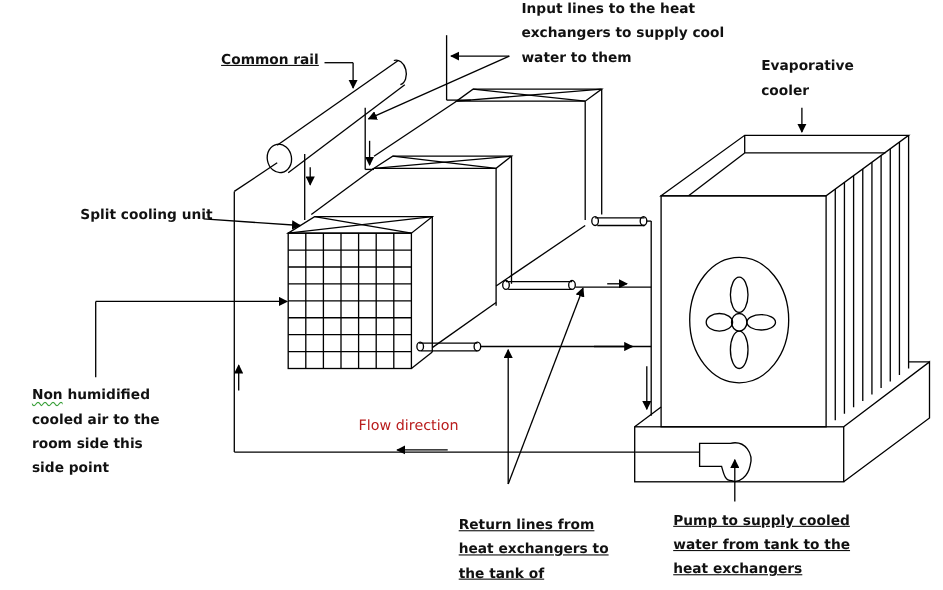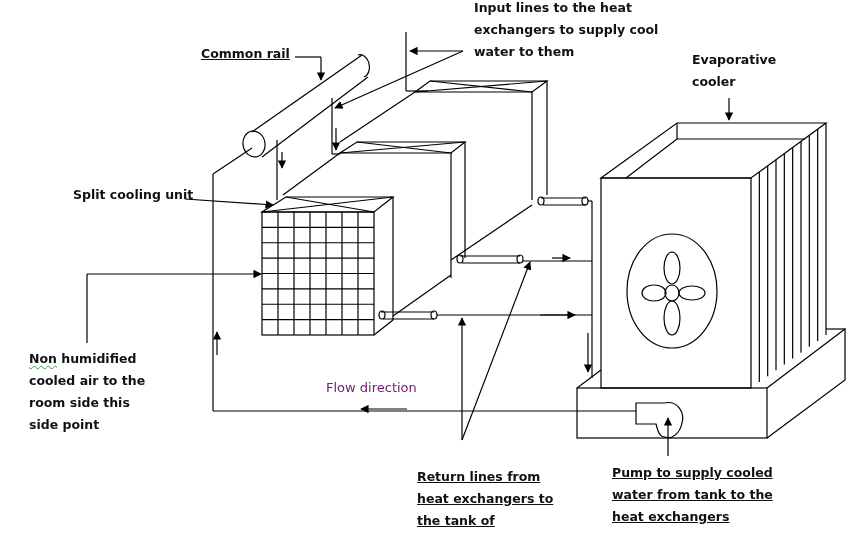--- a/index.html
+++ b/index.html
@@ -1,19 +1,19 @@
 <!DOCTYPE html>
 <html><head>
 <meta charset="utf-8">
 <style>
   html, body { margin: 0; padding: 0; background: #ffffff; }
   body { width: 857px; height: 536px; position: relative; overflow: hidden; font-family: "DejaVu Sans", sans-serif; }
   #diagram { position: absolute; left: 0; top: 0; }
   .lbl { position: absolute; font-family: "DejaVu Sans", sans-serif; font-weight: bold; font-size: 12.5px; color: #111111; line-height: 22px; white-space: pre; }
-  .lbl-plain { font-weight: normal; font-size: 13px; color: #701a75; }
+  .lbl-plain { font-weight: normal; font-size: 13px; color: #b91c1c; }
   .spell { text-decoration: underline wavy #3aa03a; text-decoration-thickness: 1px; text-underline-offset: 2px; text-align: right; }
 </style>
 </head>
 <body>
 
 <svg id="diagram" width="857" height="536" viewBox="0 0 857 536" xmlns="http://www.w3.org/2000/svg">
   <defs>
     <marker id="ah" viewBox="0 0 10 10" refX="9" refY="5" markerWidth="7" markerHeight="7" orient="auto-start-reverse">
       <path d="M0,0 L10,5 L0,10 z" fill="#000"></path>
     </marker>

